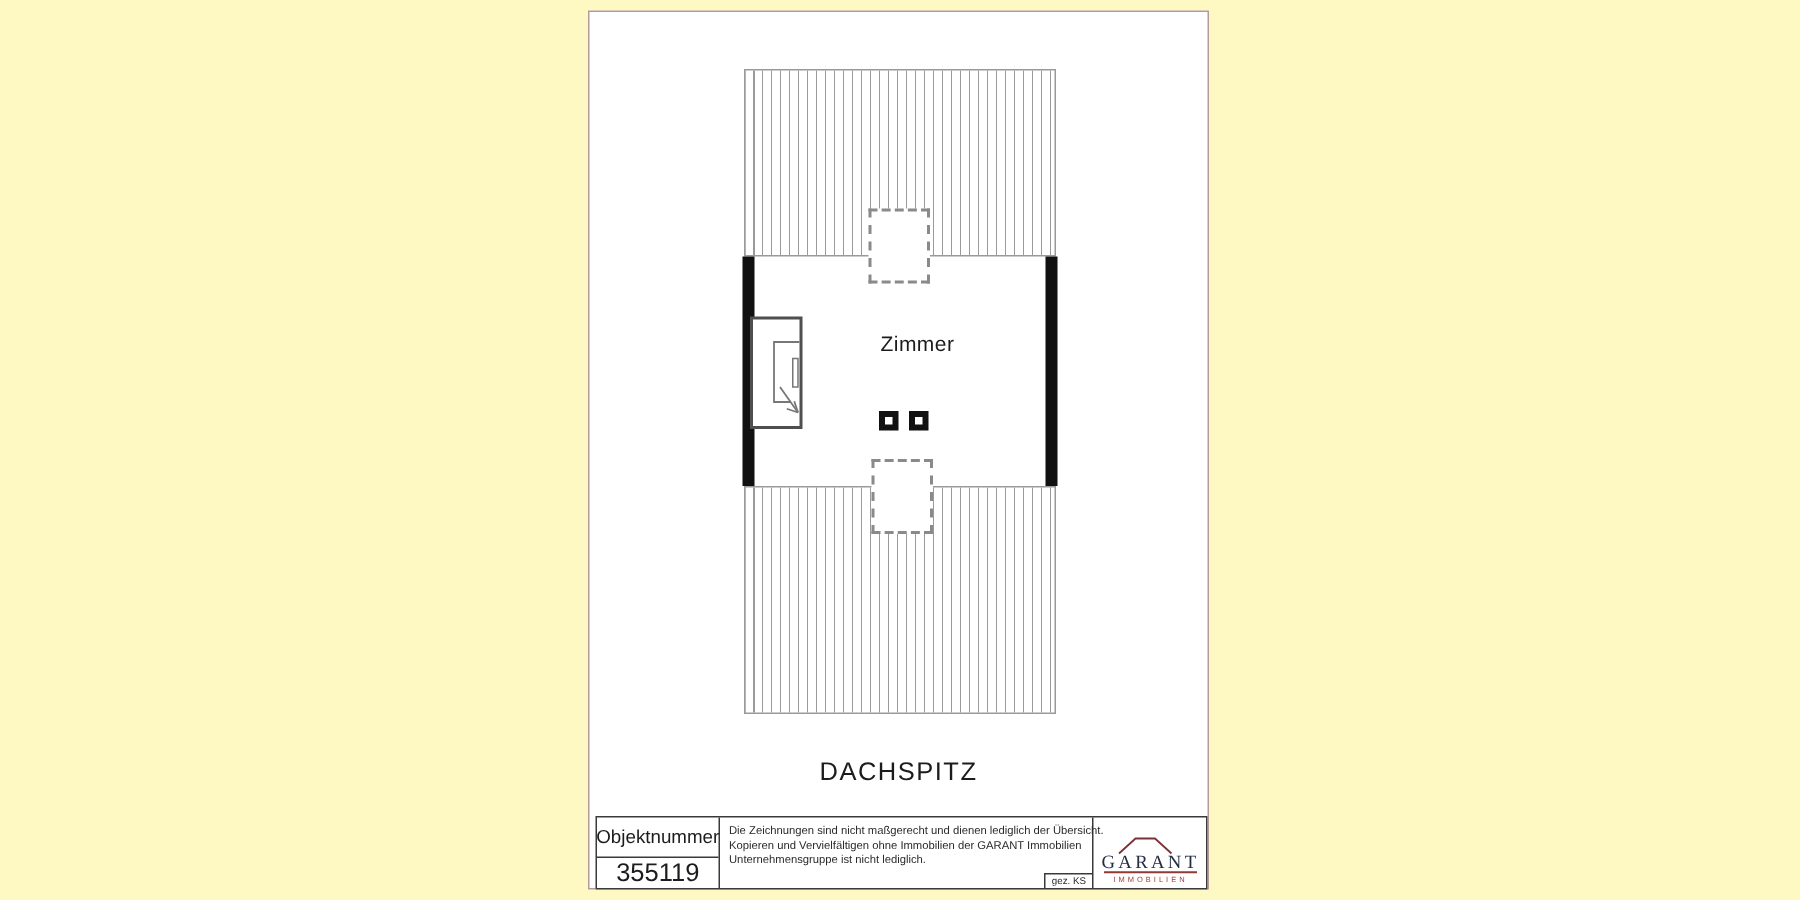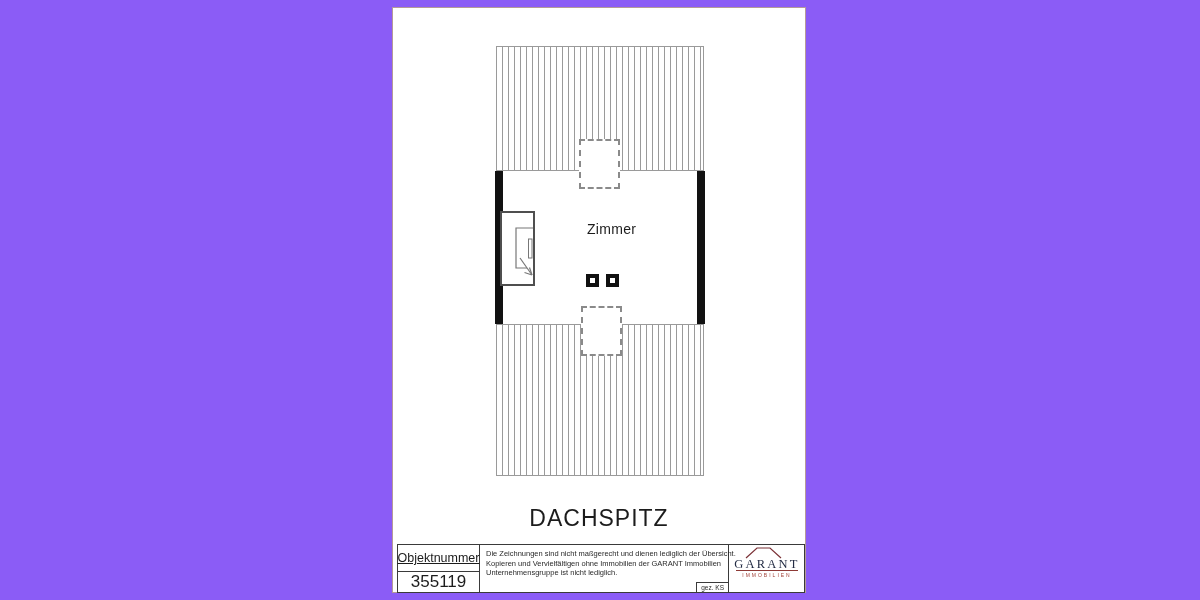--- a/index.html
+++ b/index.html
@@ -1,17 +1,17 @@
 <!DOCTYPE html>
 <html><head>
 <meta charset="utf-8">
 <style>
   html,body{margin:0;padding:0;background:#ffffff;}
   #canvas{
-    position:relative;width:1200px;height:600px;background:#8b5cf6;overflow:hidden;
+    position:relative;width:1200px;height:600px;background:#fef9c3;overflow:hidden;
     font-family:"Liberation Sans",sans-serif;color:#222;
   }
   
   .sheet{
     position:absolute;left:392px;top:7px;width:414px;height:586px;
     border:1px solid #b59a98;background:#ffffff;box-sizing:border-box;
   }
   
   .hatch{
     position:absolute;box-sizing:border-box;border:1px solid #9a9a9a;
@@ -33,46 +33,46 @@
     border:4px solid #111111;
   }
   .flue-1{left:193px;}
   .flue-2{left:213px;}
   .room-label{
     position:absolute;left:194px;top:213px;font-size:14px;color:#1c1c1c;
     letter-spacing:0.3px;white-space:nowrap;
   }
   .floor-label{
     position:absolute;left:0;right:0;top:497px;text-align:center;
-    font-size:23px;letter-spacing:1px;color:#1c1c1c;white-space:nowrap;
+    font-size:17px;letter-spacing:1px;color:#1c1c1c;white-space:nowrap;
   }
   .ladder-svg{position:absolute;left:106px;top:201px;}
   
   .title-block{
     position:absolute;left:4px;top:536px;width:408px;height:49px;
     box-sizing:border-box;border:1px solid #3a3a3a;display:flex;background:#fff;
   }
   .tb-cell{box-sizing:border-box;position:relative;}
   .tb-left{width:82px;border-right:1px solid #3a3a3a;display:flex;flex-direction:column;}
   .tb-left .row1{
     height:26px;border-bottom:1px solid #3a3a3a;display:flex;align-items:center;justify-content:center;
-    font-size:12.5px;color:#1c1c1c;text-decoration:underline;
+    font-size:12.5px;color:#1c1c1c;
   }
   .tb-left .row2{
     flex:1;display:flex;align-items:center;justify-content:center;
     font-size:17px;color:#1c1c1c;
   }
   .tb-mid{width:249px;border-right:1px solid #3a3a3a;padding:4px 5px 0 6px;}
   .tb-mid .disc-line{font-size:7.5px;line-height:9.5px;color:#2a2a2a;white-space:nowrap;}
   .gez-box{
     position:absolute;right:0;bottom:0;box-sizing:border-box;
     border-top:1px solid #3a3a3a;border-left:1px solid #3a3a3a;
     font-size:6.5px;color:#2a2a2a;padding:1px 4px 1px 4px;background:#fff;white-space:nowrap;
   }
-  .tb-logo{flex:1;display:flex;align-items:flex-start;justify-content:center;}
+  .tb-logo{flex:1;display:flex;align-items:flex-end;justify-content:center;}
 </style>
 </head>
 <body>
 
 <div id="canvas">
   <div class="sheet">
 
     <div class="hatch hatch-top"></div>
     <div class="hatch hatch-bottom"></div>
 

